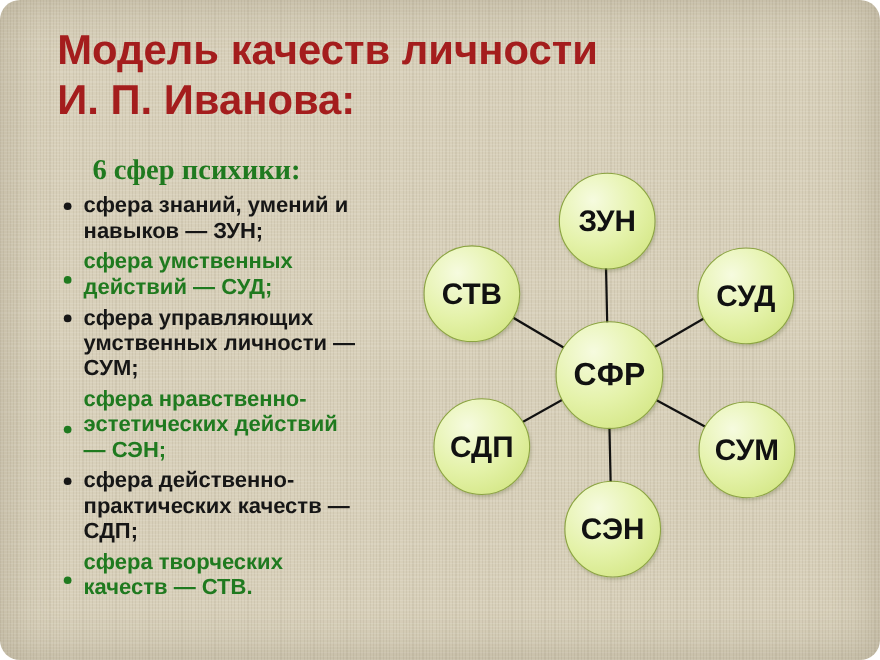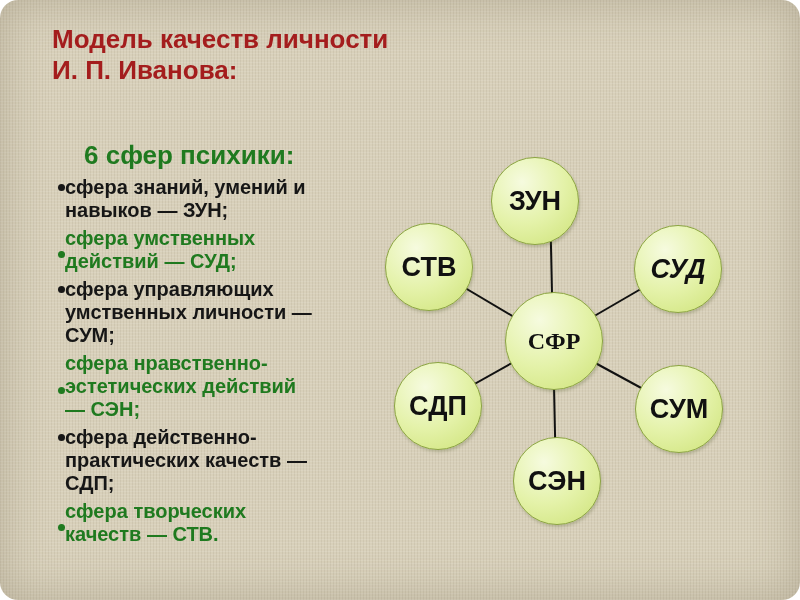--- a/index.html
+++ b/index.html
@@ -23,49 +23,51 @@
       repeating-linear-gradient(90deg, rgba(120,108,84,0.10) 0 1px, rgba(0,0,0,0) 1px 3px);
     box-shadow: inset 0 0 46px rgba(110,100,75,0.30);
   }
 
   
   .title {
     position: absolute;
     left: 52px;
     top: 24px;
     margin: 0;
-    font-size: 26px;
+    font-size: 38px;
     line-height: 1.2;
     font-weight: bold;
     color: #a41d1d;
   }
   .title-line { display: block; }
 
   
   .subtitle {
     position: absolute;
     left: 84px;
     top: 140px;
     font-size: 26px;
     font-weight: bold;
     color: #1f7a1f;
+    font-family: Liberation Serif, serif;
   }
 
   
   .bullets {
     position: absolute;
     left: 58px;
     top: 176px;
     width: 300px;
     margin: 0;
     padding: 0;
     list-style: none;
   }
   .bullets li {
     display: flex;
+    gap: 11px;
     margin-bottom: 5px;
     font-size: 20px;
     font-weight: bold;
     line-height: 1.15;
   }
   .bullet-marker {
     flex: 0 0 auto;
     width: 7px;
     height: 7px;
     border-radius: 50%;
@@ -97,25 +99,25 @@
     display: flex;
     align-items: center;
     justify-content: center;
     font-size: 27px;
     font-weight: bold;
     color: #111111;
     background: radial-gradient(circle at 35% 28%, #f6fbdf 0%, #e4f2a9 50%, #cde276 100%);
     border: 1px solid #8ba441;
     box-shadow: 1px 2px 3px rgba(80,90,40,0.25);
   }
-  .node.center { width: 96px; height: 96px; font-size: 24px; font-family: Liberation Serif, serif; }
+  .node.center { width: 96px; height: 96px; font-size: 29px; }
 
   .n-sfr { left: 135px; top: 142px; }
-  .n-zun { left: 121px; top: 7px;   }
-  .n-sud { left: 264px; top: 75px; font-style: italic;  }
+  .n-zun { left: 138px; top: 7px;   }
+  .n-sud { left: 264px; top: 75px;  }
   .n-sum { left: 265px; top: 215px; }
   .n-sen { left: 143px; top: 287px; }
   .n-sdp { left: 24px;  top: 212px; }
   .n-stv { left: 15px;  top: 73px;  }
 </style>
 </head>
 <body>
 
 <div class="slide">
 

